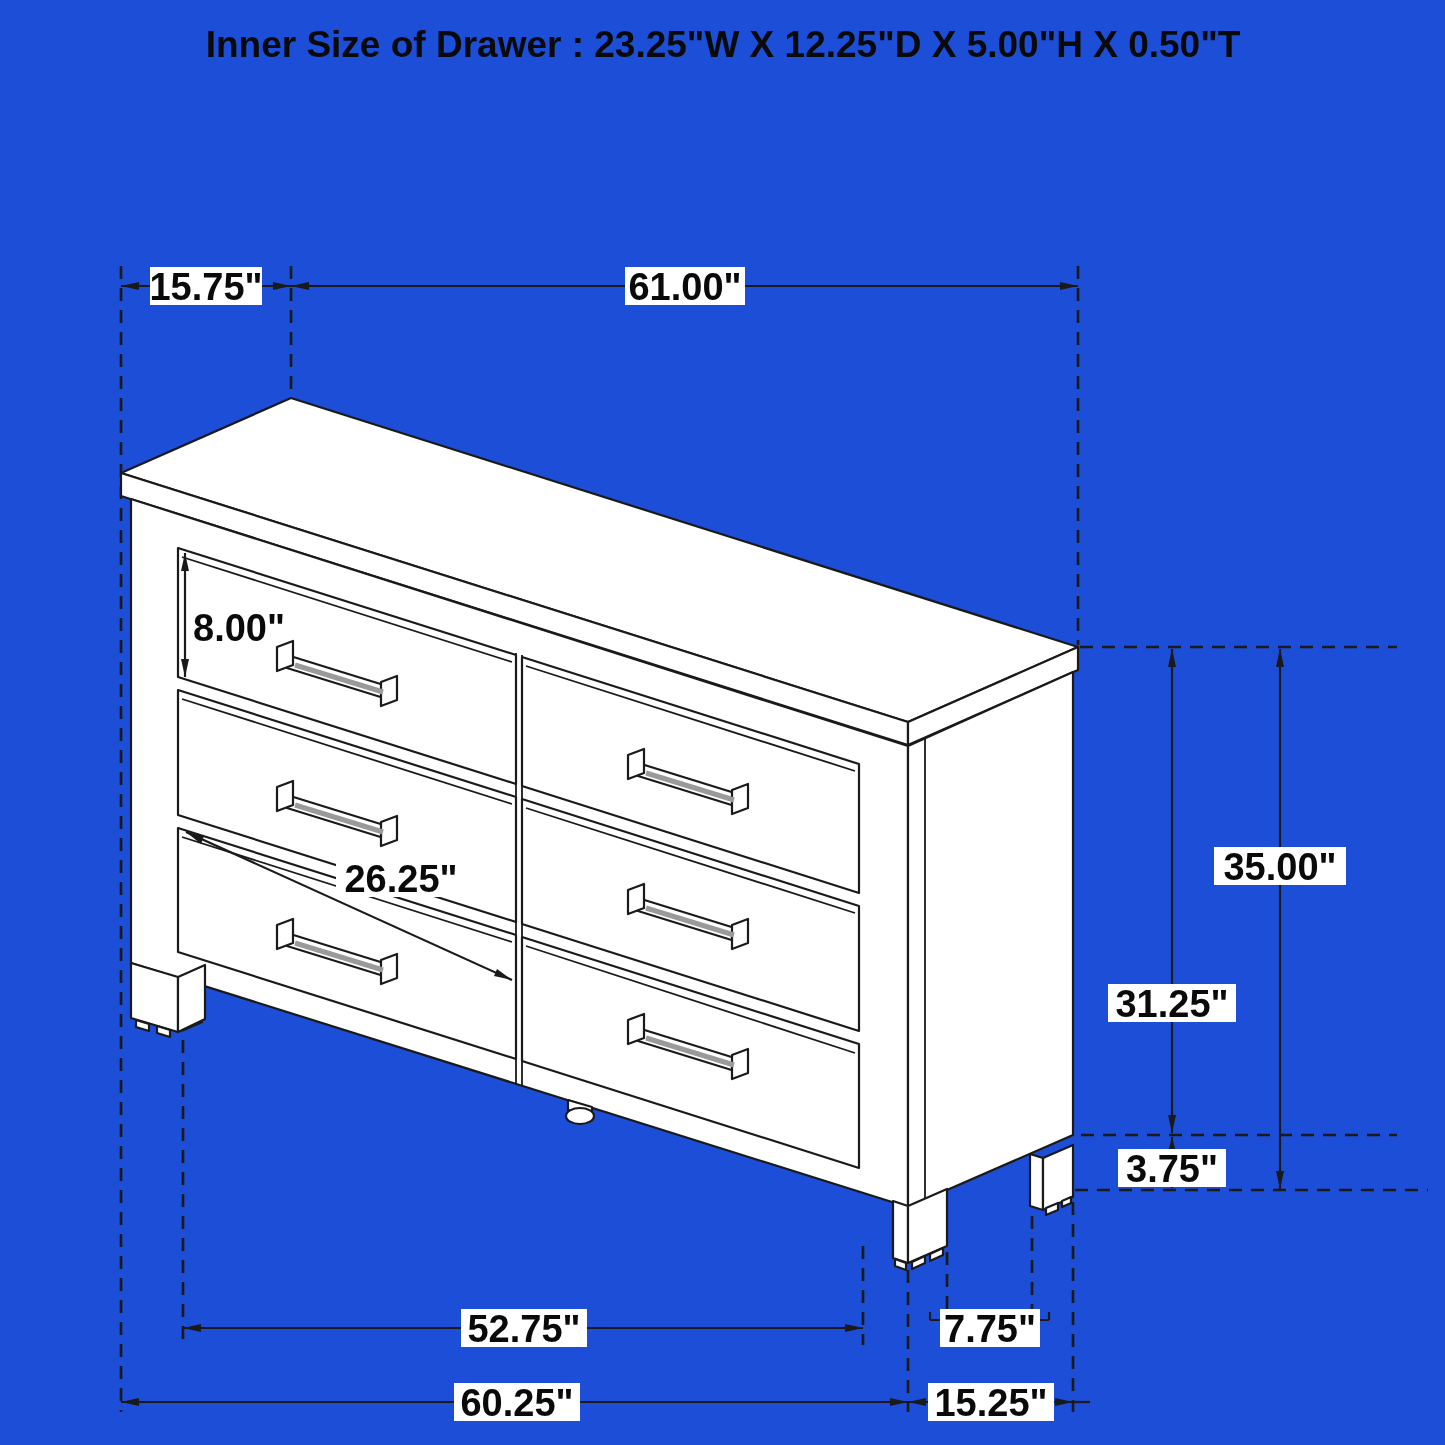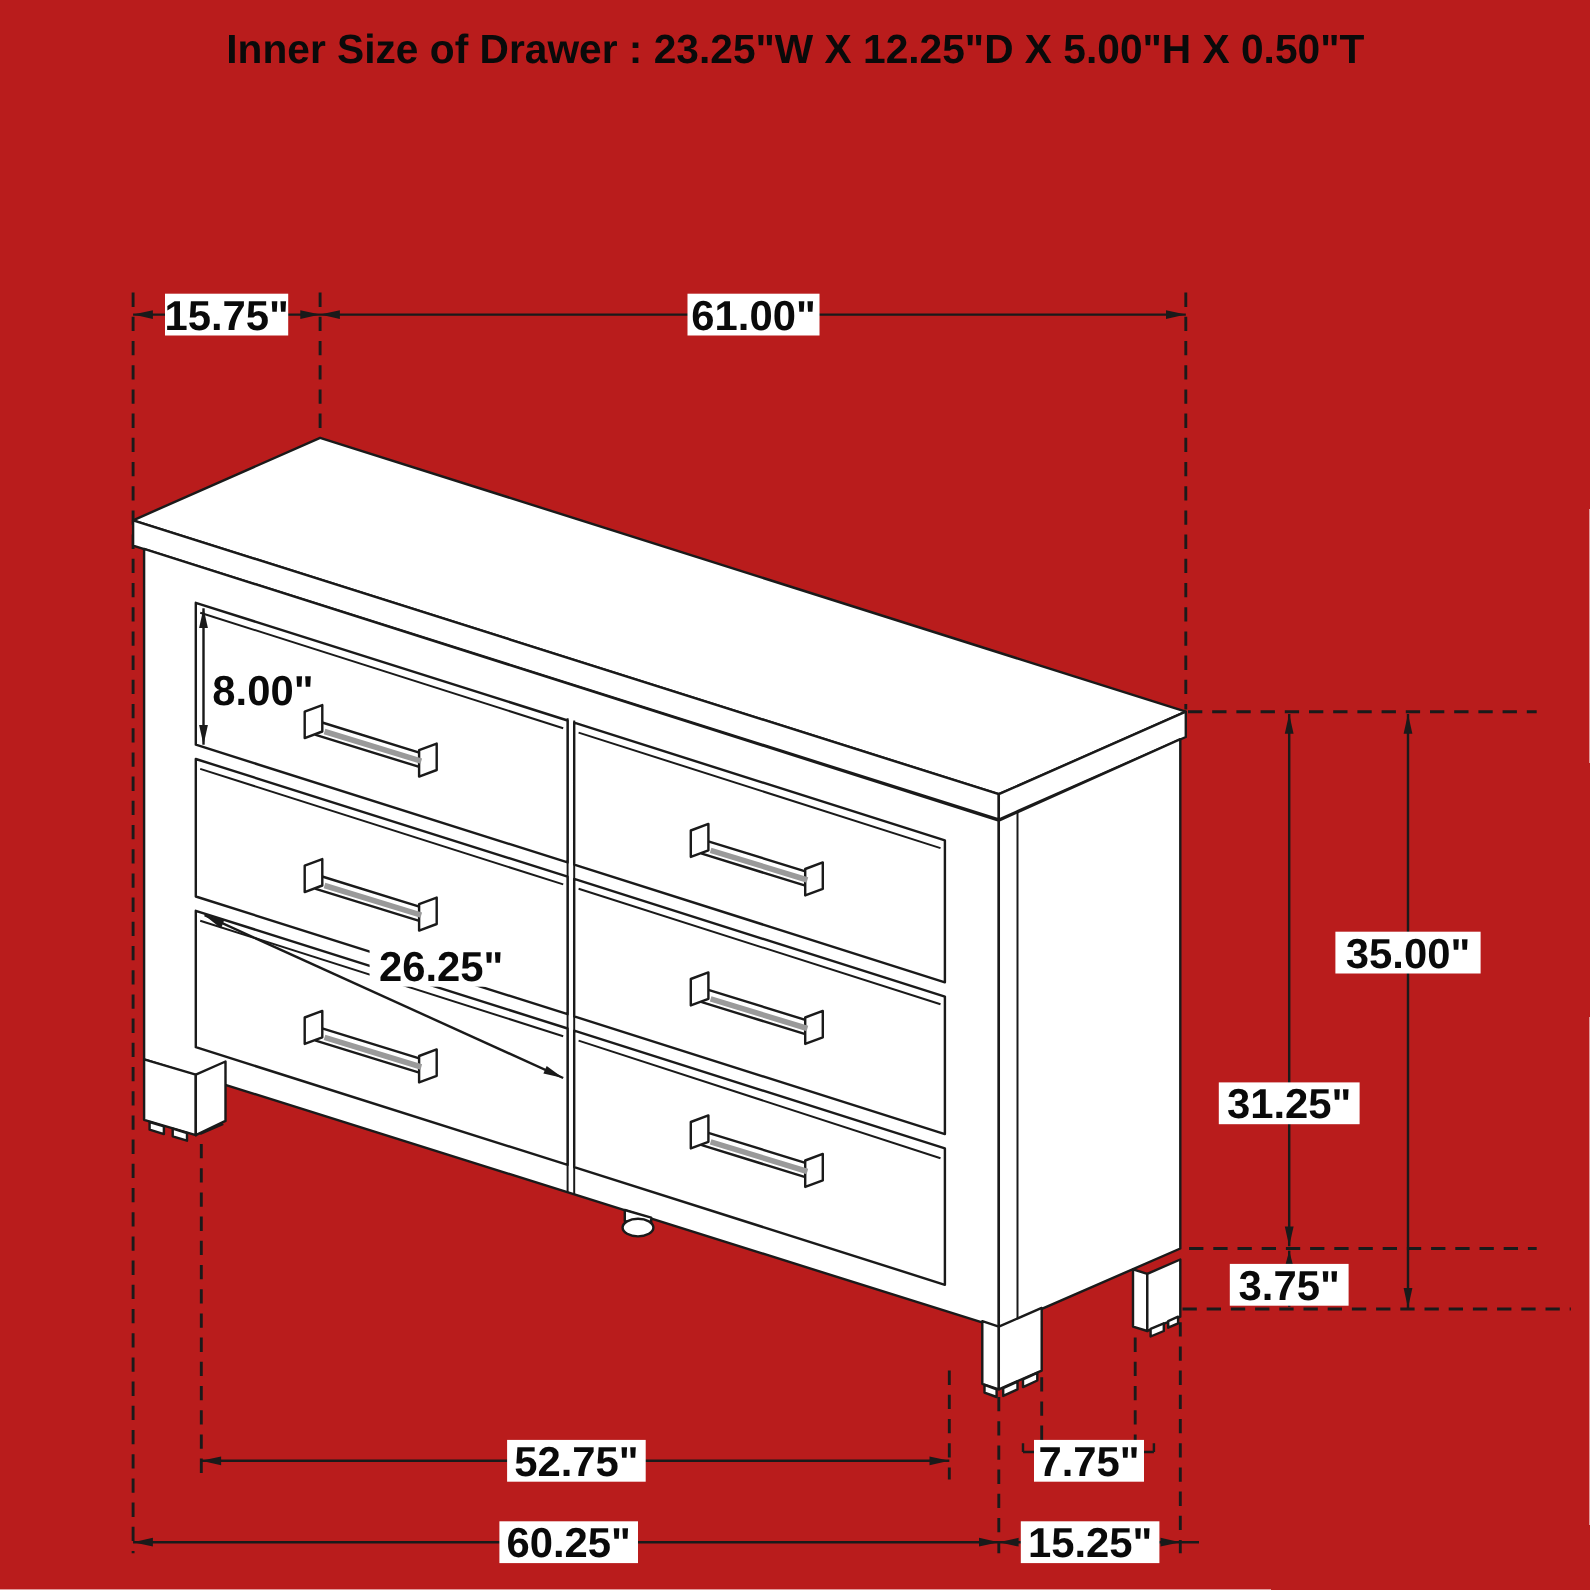--- a/index.html
+++ b/index.html
@@ -1,16 +1,16 @@
 <!DOCTYPE html>
 <html><head>
 <meta charset="utf-8">
 <style>
   html,body{margin:0;padding:0;background:#ffffff;}
-  .page{width:1445px;height:1445px;position:relative;background:#b91c1c;font-family:"Liberation Sans",sans-serif;}
+  .page{width:1445px;height:1445px;position:relative;background:#1d4ed8;font-family:"Liberation Sans",sans-serif;}
   svg{display:block;}
   .title-text{font:bold 37px "Liberation Sans",sans-serif;fill:#0a0a0a;}
   .dim-text{font:bold 38px "Liberation Sans",sans-serif;fill:#0a0a0a;}
   .outline{fill:#ffffff;stroke:#1a1a1a;stroke-width:2.2;stroke-linejoin:round;}
   .thin{fill:none;stroke:#1a1a1a;stroke-width:1.8;}
   .dimline{fill:none;stroke:#1a1a1a;stroke-width:2.2;}
   .dashline{fill:none;stroke:#1a1a1a;stroke-width:2.6;stroke-dasharray:13 9;}
   .arrow{fill:#1a1a1a;stroke:none;}
   .labelbg{fill:#ffffff;stroke:none;}
   .stripe{stroke:#9a9a9a;stroke-width:5;fill:none;}

